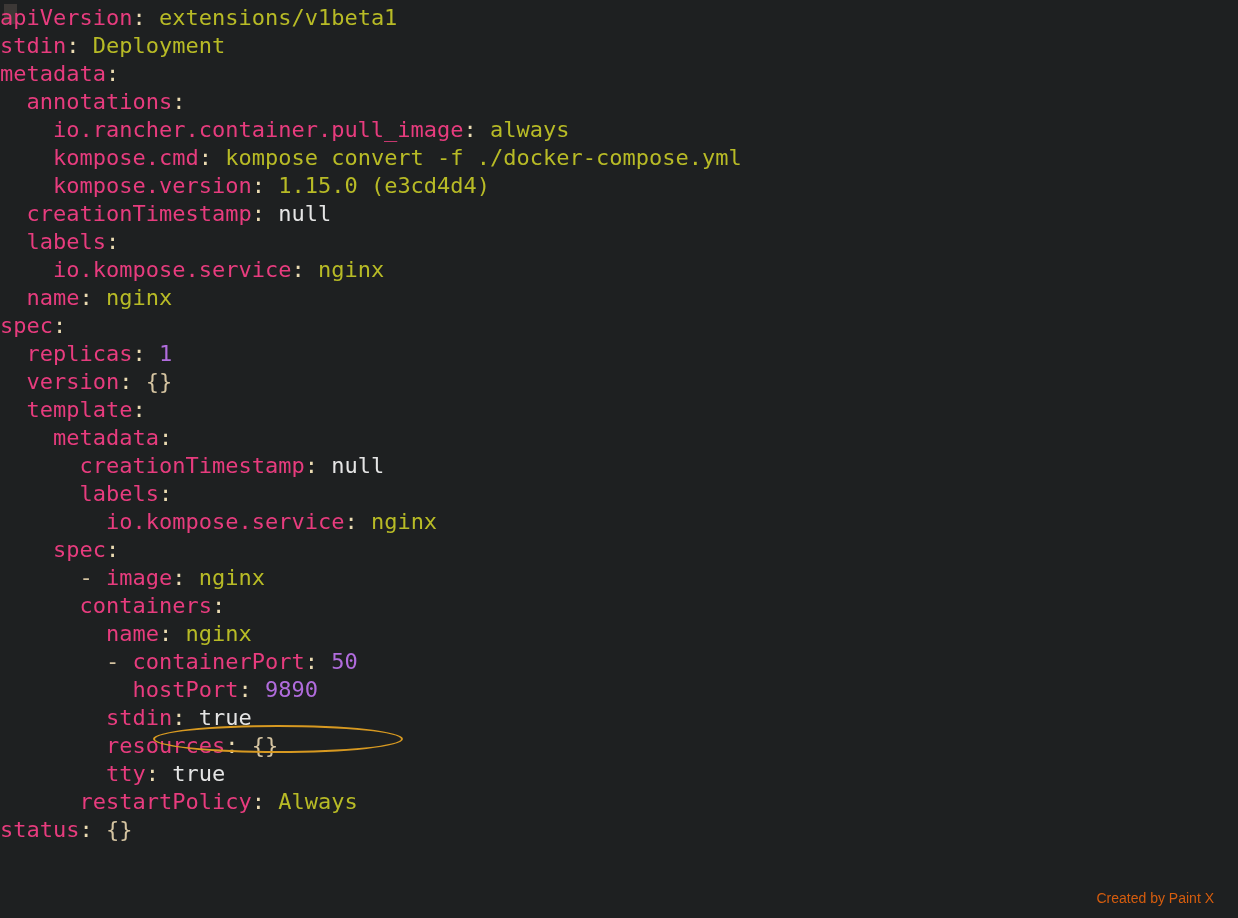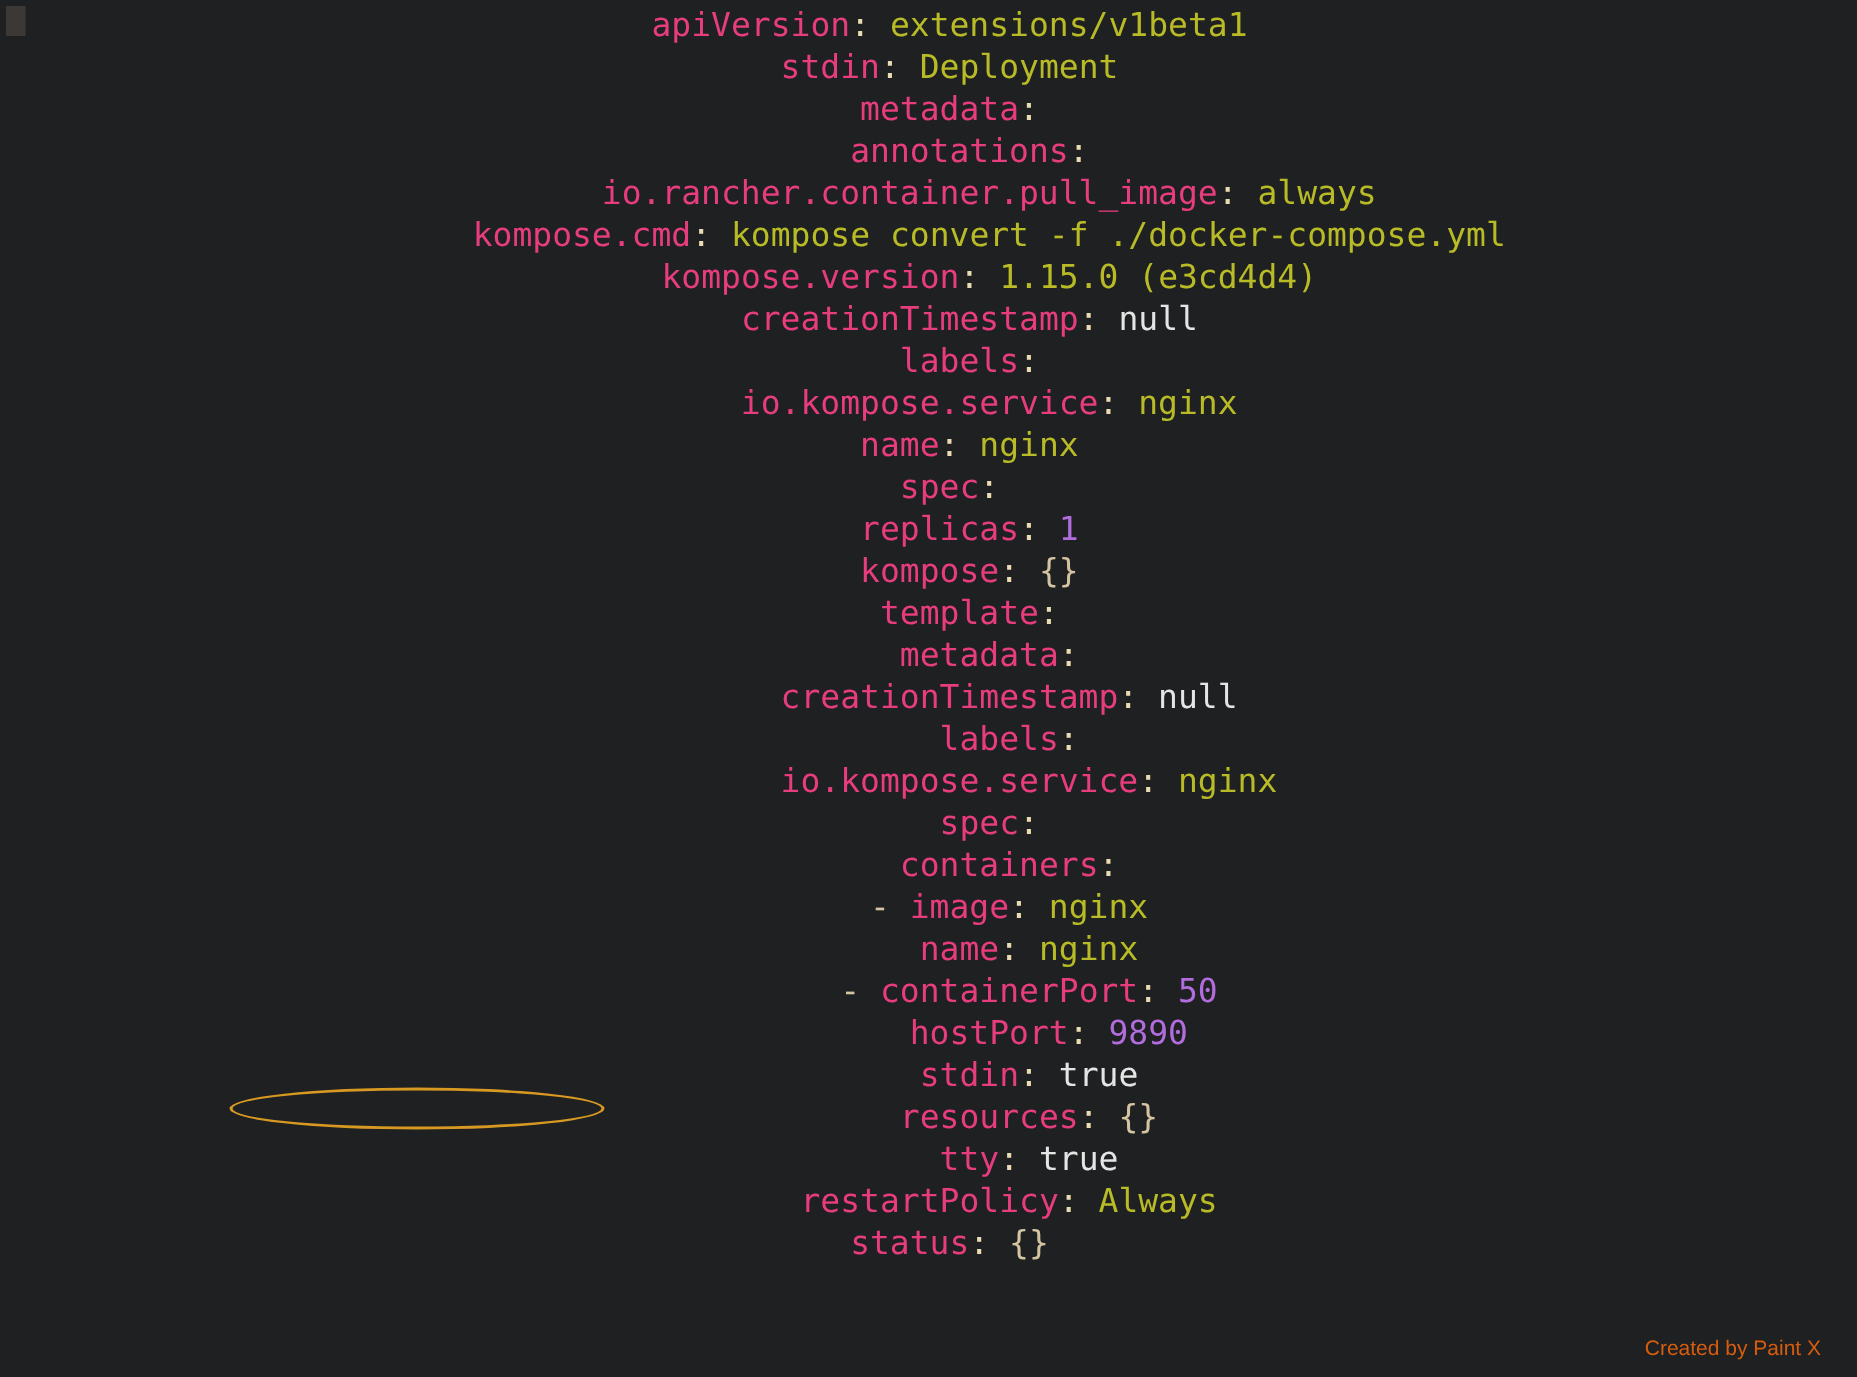--- a/index.html
+++ b/index.html
@@ -14,22 +14,20 @@
       line-height: 28px;
       color: #d5c4a1;
       padding: 4px 0;
       position: relative;
       width: 1238px;
       height: 918px;
       overflow: hidden;
     }
     .code-area {
       position: relative;
-      padding-left: 28px;
-      text-align: center;
     }
     .line {
       white-space: pre;
       height: 28px;
     }
     .gutter-mark {
       position: absolute;
       left: 4px;
       top: 4px;
       width: 13px;
@@ -84,37 +82,37 @@
 <div class="line">  <span class="key">labels</span><span class="colon">:</span></div>
 
 <div class="line">    <span class="key">io.kompose.service</span><span class="colon">: </span><span class="str">nginx</span></div>
 
 <div class="line">  <span class="key">name</span><span class="colon">: </span><span class="str">nginx</span></div>
 
 <div class="line"><span class="key">spec</span><span class="colon">:</span></div>
 
 <div class="line">  <span class="key">replicas</span><span class="colon">: </span><span class="num">1</span></div>
 
-<div class="line">  <span class="key">kompose</span><span class="colon">: </span><span class="brace">{}</span></div>
+<div class="line">  <span class="key">version</span><span class="colon">: </span><span class="brace">{}</span></div>
 
 <div class="line">  <span class="key">template</span><span class="colon">:</span></div>
 
 <div class="line">    <span class="key">metadata</span><span class="colon">:</span></div>
 
 <div class="line">      <span class="key">creationTimestamp</span><span class="colon">: </span><span class="bool">null</span></div>
 
 <div class="line">      <span class="key">labels</span><span class="colon">:</span></div>
 
 <div class="line">        <span class="key">io.kompose.service</span><span class="colon">: </span><span class="str">nginx</span></div>
 
 <div class="line">    <span class="key">spec</span><span class="colon">:</span></div>
 
+<div class="line">      <span class="dash">- </span><span class="key">image</span><span class="colon">: </span><span class="str">nginx</span></div>
+
 <div class="line">      <span class="key">containers</span><span class="colon">:</span></div>
-
-<div class="line">      <span class="dash">- </span><span class="key">image</span><span class="colon">: </span><span class="str">nginx</span></div>
 
 <div class="line">        <span class="key">name</span><span class="colon">: </span><span class="str">nginx</span></div>
 
 
 <div class="line">        <span class="dash">- </span><span class="key">containerPort</span><span class="colon">: </span><span class="num">50</span></div>
 
 <div class="line">          <span class="key">hostPort</span><span class="colon">: </span><span class="num">9890</span></div>
 
 <div class="line">        <span class="key">stdin</span><span class="colon">: </span><span class="bool">true</span></div>
 

